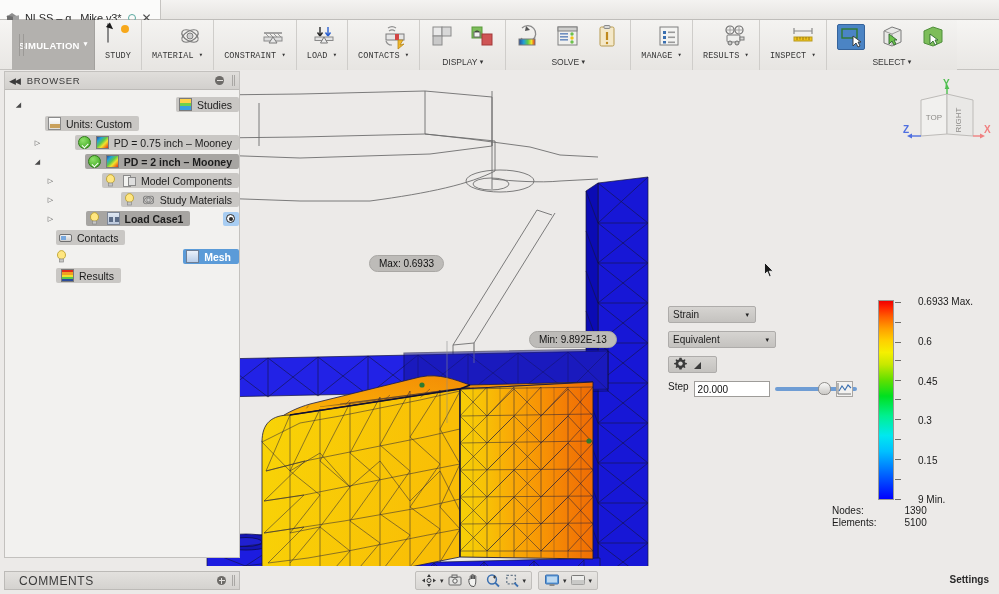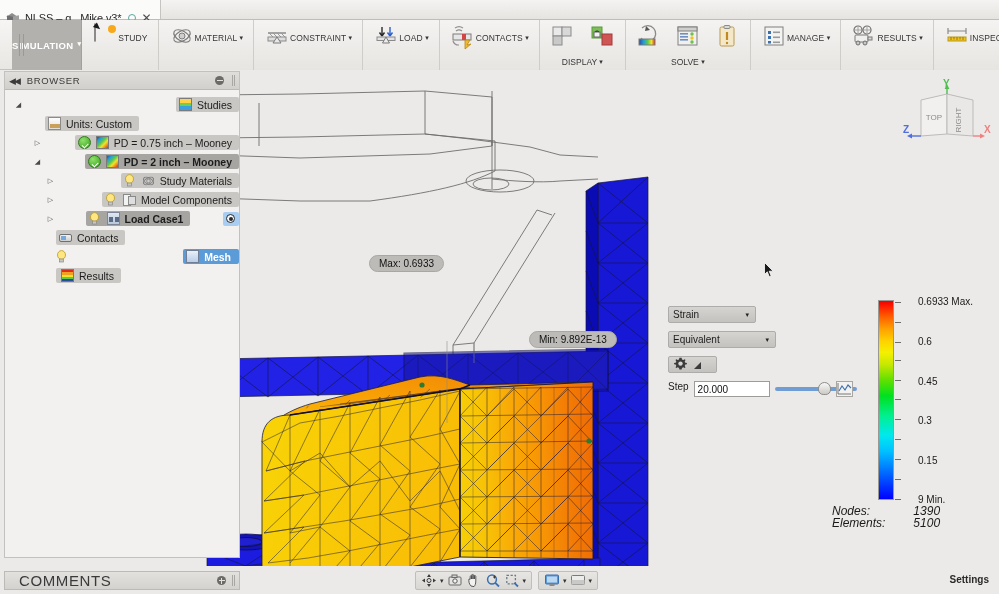--- a/index.html
+++ b/index.html
@@ -65,22 +65,22 @@
     content:""; position:absolute; left:7px; top:14px; width:3px;height:22px;
     border-left:1px solid #9b9996; border-right:1px solid #9b9996;
   }
   .rgroup {
     display:flex; align-items:flex-start; padding:2px 5px 0 5px;
     border-right:1px solid #cfcdca; position:relative;
     background:linear-gradient(#f4f3f1,#e7e5e2);
   }
   .rgroup.noborder{ border-right:none; }
   .ritem {
-    display:flex; flex-direction:row; align-items:center; justify-content:flex-start;
-    padding:2px 5px 0 5px; min-width:34px; cursor:default;
+    display:flex; flex-direction:column; align-items:flex-end; justify-content:flex-start;
+    padding:2px 5px 0 5px; min-width:34px; cursor:default;font-family:Liberation Mono, monospace;
   }
   .ritem .lbl {
     font-size:8.5px; color:#353535; margin-top:1px; white-space:nowrap; letter-spacing:0.1px;
   }
   .ico { width:26px; height:26px; position:relative; }
   .grplabel{
     position:absolute; bottom:3px; left:0; width:100%;
     text-align:center; font-size:8.5px; color:#353535; white-space:nowrap;
   }
   .gstack{ display:flex; gap:3px; padding-bottom:13px; }
@@ -210,37 +210,37 @@
     border:1px solid #9a9895;
     position:absolute; left:0; top:2px;
   }
   .ltick{ position:absolute; left:17px; width:6px; height:1px; background:#6f6d6a; }
   .ltxt{ position:absolute; left:40px; font-size:10px; color:#1a1a1a; white-space:nowrap; transform:translateY(-6px); }
   #meshstats{
     position:absolute; left:832px; top:505px;
     font-size:10px; color:#1a1a1a; line-height:12px;
   }
   #meshstats table{ border-collapse:collapse; }
-  #meshstats td{ padding:0; font-size:12px;font-style:italic; }
+  #meshstats td{ padding:0; font-size:10px; }
   #meshstats td.v{ padding-left:28px; }
 
   
   .callout{
     position:absolute;
     background:#bdbbb8; border-radius:9px;
     font-size:10px; color:#111; padding:2px 9px;
     white-space:nowrap; border:1px solid #a9a7a4;
   }
 
   
   #comments{
     position:absolute; left:4px; top:571px; width:236px; height:19px;
     background:linear-gradient(#e3e1de,#d4d2cf); border:1px solid #bcbab7;
     display:flex; align-items:center; padding:0 4px; gap:6px;
-    font-size:15px; color:#3a3a3a; letter-spacing:0.6px;
+    font-size:12px; color:#3a3a3a; letter-spacing:0.6px;
   }
   .plus-dot{
     width:9px;height:9px;border-radius:50%;background:#6d6b68;position:relative;
   }
   .plus-dot::after{content:"";position:absolute;left:1.5px;top:3.7px;width:6px;height:1.6px;background:#e3e1de;}
   .plus-dot::before{content:"";position:absolute;left:3.7px;top:1.5px;width:1.6px;height:6px;background:#e3e1de;}
 
   #navbar{
     position:absolute; left:415px; top:571px; height:19px;
     display:flex; align-items:center; gap:6px;
@@ -752,47 +752,47 @@
 
     <div class="trow" style="padding-left:40px">
       <span class="exp">▷</span>
       <span class="pill">
         <span class="icon16 ic-bulb">
           <svg width="11" height="13" viewBox="0 0 11 13">
             <ellipse cx="5.5" cy="5" rx="4" ry="4.4" fill="#ffe680" stroke="#b89a20" stroke-width="0.8"></ellipse>
             <rect x="3.6" y="9" width="3.8" height="3" fill="#c7c7c5" stroke="#8a8a8a" stroke-width="0.7"></rect>
           </svg>
         </span>
-        <span class="icon16 ic-mat">
+        <span class="icon16 ic-comp">
           <svg width="13" height="12" viewBox="0 0 13 12">
-            <ellipse cx="6.5" cy="6" rx="5.5" ry="3" fill="none" stroke="#7a7a7a" transform="rotate(-28 6.5 6)"></ellipse>
-            <ellipse cx="6.5" cy="6" rx="5.5" ry="3" fill="none" stroke="#7a7a7a" transform="rotate(28 6.5 6)"></ellipse>
-            <circle cx="6.5" cy="6" r="1.8" fill="#cfcfcf" stroke="#7a7a7a" stroke-width="0.7"></circle>
-          </svg>
-        </span>
-        <span class="t-label">Study Materials</span>
+            <rect x="0.5" y="0.5" width="7" height="11" fill="#f2f2f0" stroke="#8a8a8a"></rect>
+            <rect x="5.5" y="2.5" width="7" height="8" fill="#dedede" stroke="#8a8a8a"></rect>
+          </svg>
+        </span>
+        <span class="t-label">Model Components</span>
       </span>
     </div>
 
     <div class="trow" style="padding-left:40px">
       <span class="exp">▷</span>
       <span class="pill">
         <span class="icon16 ic-bulb">
           <svg width="11" height="13" viewBox="0 0 11 13">
             <ellipse cx="5.5" cy="5" rx="4" ry="4.4" fill="#ffe680" stroke="#b89a20" stroke-width="0.8"></ellipse>
             <rect x="3.6" y="9" width="3.8" height="3" fill="#c7c7c5" stroke="#8a8a8a" stroke-width="0.7"></rect>
           </svg>
         </span>
-        <span class="icon16 ic-comp">
+        <span class="icon16 ic-mat">
           <svg width="13" height="12" viewBox="0 0 13 12">
-            <rect x="0.5" y="0.5" width="7" height="11" fill="#f2f2f0" stroke="#8a8a8a"></rect>
-            <rect x="5.5" y="2.5" width="7" height="8" fill="#dedede" stroke="#8a8a8a"></rect>
-          </svg>
-        </span>
-        <span class="t-label">Model Components</span>
+            <ellipse cx="6.5" cy="6" rx="5.5" ry="3" fill="none" stroke="#7a7a7a" transform="rotate(-28 6.5 6)"></ellipse>
+            <ellipse cx="6.5" cy="6" rx="5.5" ry="3" fill="none" stroke="#7a7a7a" transform="rotate(28 6.5 6)"></ellipse>
+            <circle cx="6.5" cy="6" r="1.8" fill="#cfcfcf" stroke="#7a7a7a" stroke-width="0.7"></circle>
+          </svg>
+        </span>
+        <span class="t-label">Study Materials</span>
       </span>
     </div>
 
     <div class="trow" style="padding-left:40px">
       <span class="exp">▷</span>
       <span class="pill sel">
         <span class="icon16 ic-bulb">
           <svg width="11" height="13" viewBox="0 0 11 13">
             <ellipse cx="5.5" cy="5" rx="4" ry="4.4" fill="#ffe680" stroke="#b89a20" stroke-width="0.8"></ellipse>
             <rect x="3.6" y="9" width="3.8" height="3" fill="#c7c7c5" stroke="#8a8a8a" stroke-width="0.7"></rect>

